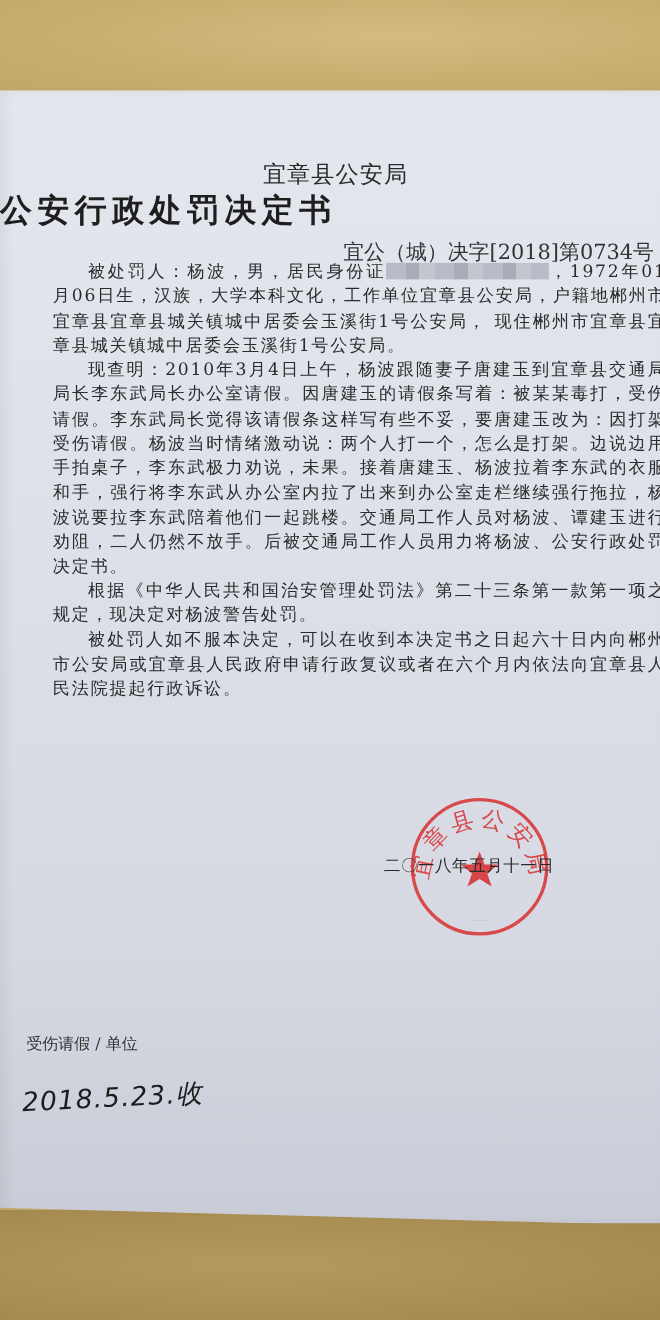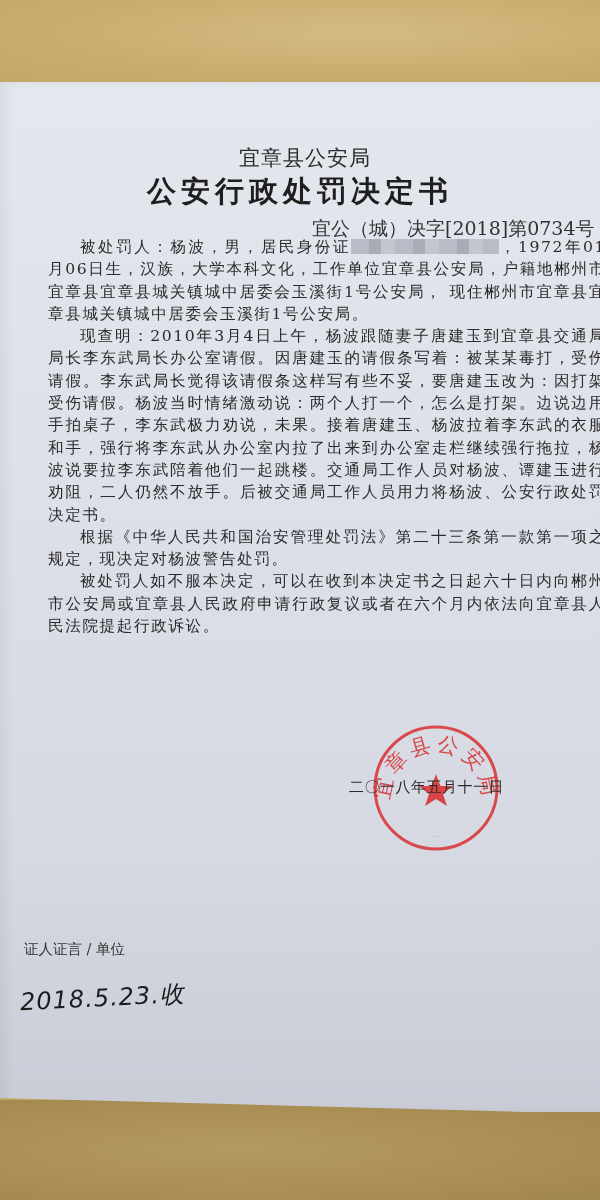--- a/index.html
+++ b/index.html
@@ -20,21 +20,21 @@
     position:absolute; left:0; top:82px; width:600px; height:1030px;
     background: linear-gradient(180deg,#e4e7ee 0%, #dde0e8 40%, #d6d9e2 75%, #c9ccd6 100%);
     clip-path: polygon(0 0, 100% 0, 100% 1032px, 0 1016px);
     box-shadow: inset 6px 0 10px rgba(0,0,0,0.05);
   }
   .bureau-name {
     position:absolute; top:144px; left:0; width:600px; text-align:center;
     font-size:21px; color:#2a2a2a; letter-spacing:1px; padding-left:10px; box-sizing:border-box;
   }
   .doc-title {
-    position:absolute; top:172px; left:0; width:600px; text-align:center;
+    position:absolute; top:172px; left:0; width:600px; text-align:left;
     font-size:29px; font-weight:bold; color:#1e1e1e; letter-spacing:5px;
   }
   .doc-number {
     position:absolute; top:216px; left:312px; font-size:19px; color:#333;
     white-space:nowrap;
   }
   .body-text {
     position:absolute; top:236px; left:24px; width:558px;
     font-size:15.6px; line-height:22.3px; color:#2b2b2b; letter-spacing:1.6px;
     text-align:justify;
@@ -88,14 +88,14 @@
   <circle cx="64" cy="64" r="61" fill="none" stroke="#d8383a" stroke-width="3" opacity="0.9"></circle>
   <text font-family="DejaVu Serif, serif" font-size="21" fill="#d8383a" opacity="0.9" letter-spacing="4">
     <textPath href="#sealArc" startOffset="50%" text-anchor="middle">宜章县公安局</textPath>
   </text>
   <polygon points="64,50 68.5,62 81,62 71,70 75,82 64,75 53,82 57,70 47,62 59.5,62" fill="#d8383a" opacity="0.92"></polygon>
   <text x="64" y="114" font-size="4" text-anchor="middle" fill="#d8383a" opacity="0.6" font-family="DejaVu Sans, sans-serif">··········</text>
 </svg>
 
 <div class="issue-date">二〇一八年五月十一日</div>
 
-<div class="recipient-label">证人证言 / 单位</div>
+<div class="recipient-label">受伤请假 / 单位</div>
 <div class="handwritten">2018.5.23.收</div>
 
 </body></html>

